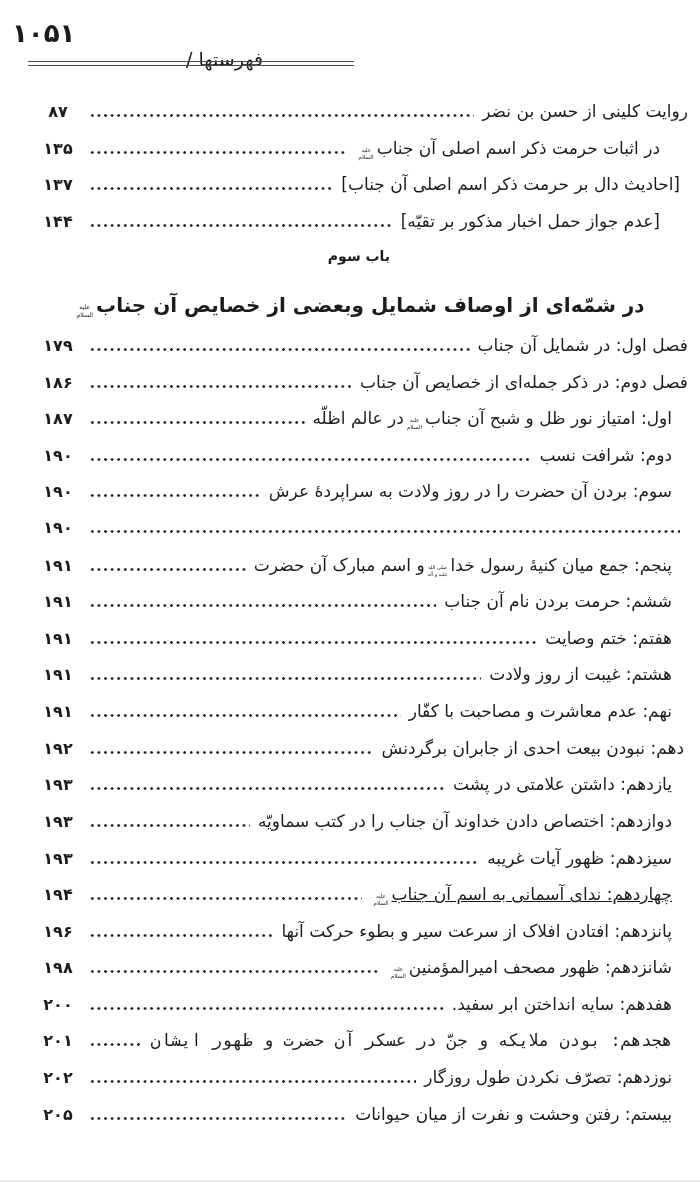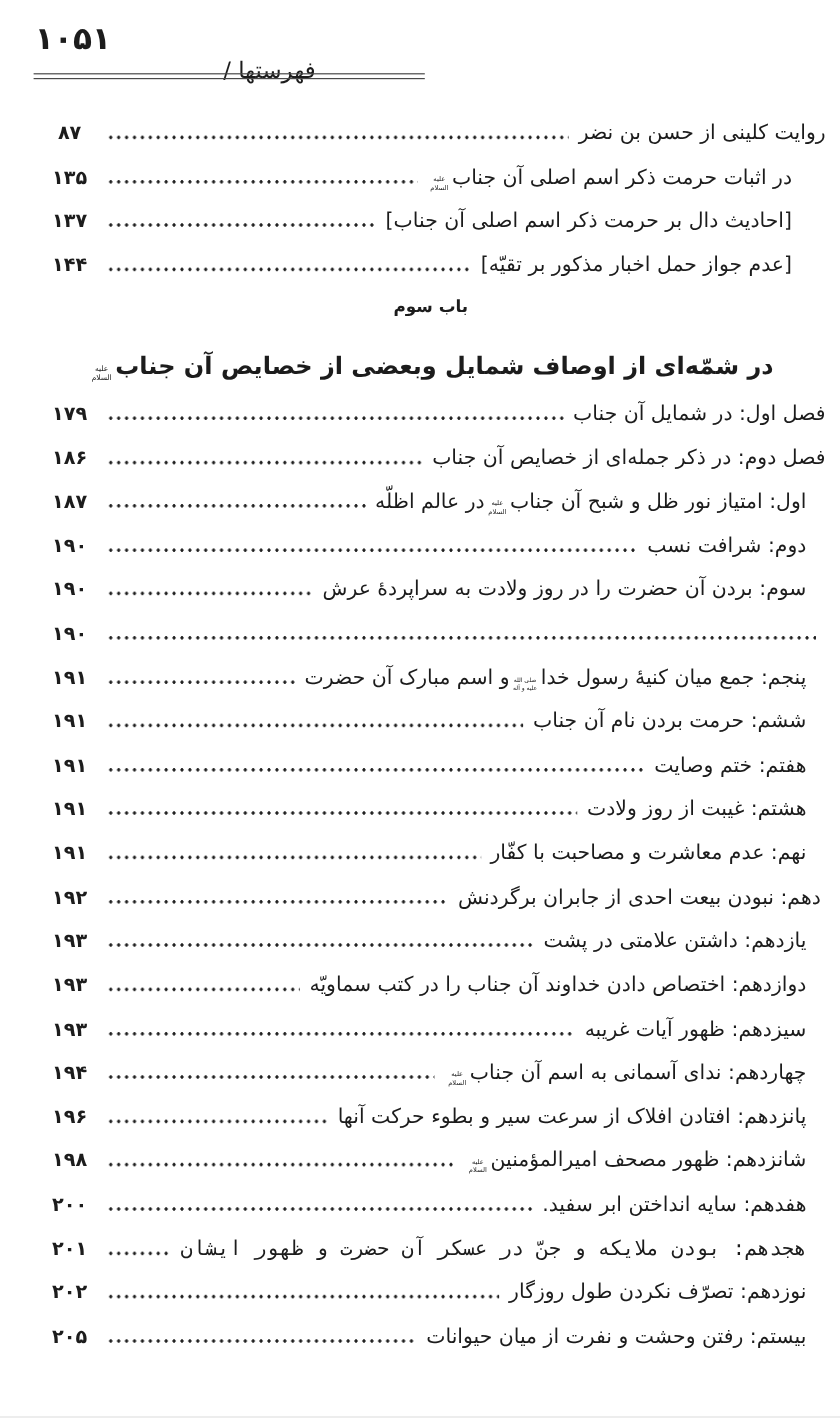--- a/index.html
+++ b/index.html
@@ -4,21 +4,21 @@
 <style>
   html,body{margin:0;padding:0;}
   body{
     width:700px;height:1182px;position:relative;overflow:hidden;
     background:#ffffff;color:#1c1c1c;
     font-family:"DejaVu Sans", sans-serif;
   }
   
   .page-header{position:absolute;top:0;left:0;right:0;height:80px;}
   .folio{
-    position:absolute;left:29px;top:18px;
+    position:absolute;left:12px;top:18px;
     font-size:26px;font-weight:bold;letter-spacing:1px;
   }
   .running-title{
     position:absolute;left:186px;top:48px;
     font-size:19px;direction:ltr;
   }
   .header-rule{
     position:absolute;left:28px;top:61px;width:326px;height:3px;
     border-top:1.6px solid #4a4a4a;border-bottom:1.6px solid #4a4a4a;
   }
@@ -84,21 +84,21 @@
       <span class="toc-title" style="margin-right: 0px;"><span>روایت کلینی از حسن بن نضر</span></span>
       <span class="leader"></span>
       <span class="toc-page">۸۷</span>
     </div>
     <div class="toc-row">
       <span class="toc-title" style="margin-right: 28px;"><span>در اثبات حرمت ذکر اسم اصلی آن جناب</span><span class="honorific as" title="علیه‌السلام"><b>علیه</b><b>السلام</b></span></span>
       <span class="leader"></span>
       <span class="toc-page">۱۳۵</span>
     </div>
     <div class="toc-row">
-      <span class="toc-title" style="margin-right: 28px;"><span>[احادیث دال بر حرمت ذکر اسم اصلی آن جناب]</span></span>
+      <span class="toc-title" style="margin-right: 8px;"><span>[احادیث دال بر حرمت ذکر اسم اصلی آن جناب]</span></span>
       <span class="leader"></span>
       <span class="toc-page">۱۳۷</span>
     </div>
     <div class="toc-row">
       <span class="toc-title" style="margin-right: 28px;"><span>[عدم جواز حمل اخبار مذکور بر تقیّه]</span></span>
       <span class="leader"></span>
       <span class="toc-page">۱۴۴</span>
     </div>
   </div>
 
@@ -176,21 +176,21 @@
       <span class="toc-title" style="margin-right: 16px;"><span>دوازدهم: اختصاص دادن خداوند آن جناب را در کتب سماویّه</span></span>
       <span class="leader"></span>
       <span class="toc-page">۱۹۳</span>
     </div>
     <div class="toc-row">
       <span class="toc-title" style="margin-right: 16px;"><span>سیزدهم: ظهور آیات غریبه</span></span>
       <span class="leader"></span>
       <span class="toc-page">۱۹۳</span>
     </div>
     <div class="toc-row">
-      <span class="toc-title" style="margin-right: 16px;"><span>چهاردهم: ندای آسمانی به اسم آن جناب</span><span class="honorific as" title="علیه‌السلام"><b>علیه</b><b>السلام</b></span></span>
+      <span class="toc-title" style="margin-right: 16px; text-decoration: underline;"><span>چهاردهم: ندای آسمانی به اسم آن جناب</span><span class="honorific as" title="علیه‌السلام"><b>علیه</b><b>السلام</b></span></span>
       <span class="leader"></span>
       <span class="toc-page">۱۹۴</span>
     </div>
     <div class="toc-row">
       <span class="toc-title" style="margin-right: 16px;"><span>پانزدهم: افتادن افلاک از سرعت سیر و بطوء حرکت آنها</span></span>
       <span class="leader"></span>
       <span class="toc-page">۱۹۶</span>
     </div>
     <div class="toc-row">
       <span class="toc-title" style="margin-right: 16px;"><span>شانزدهم: ظهور مصحف امیرالمؤمنین</span><span class="honorific as" title="علیه‌السلام"><b>علیه</b><b>السلام</b></span></span>

